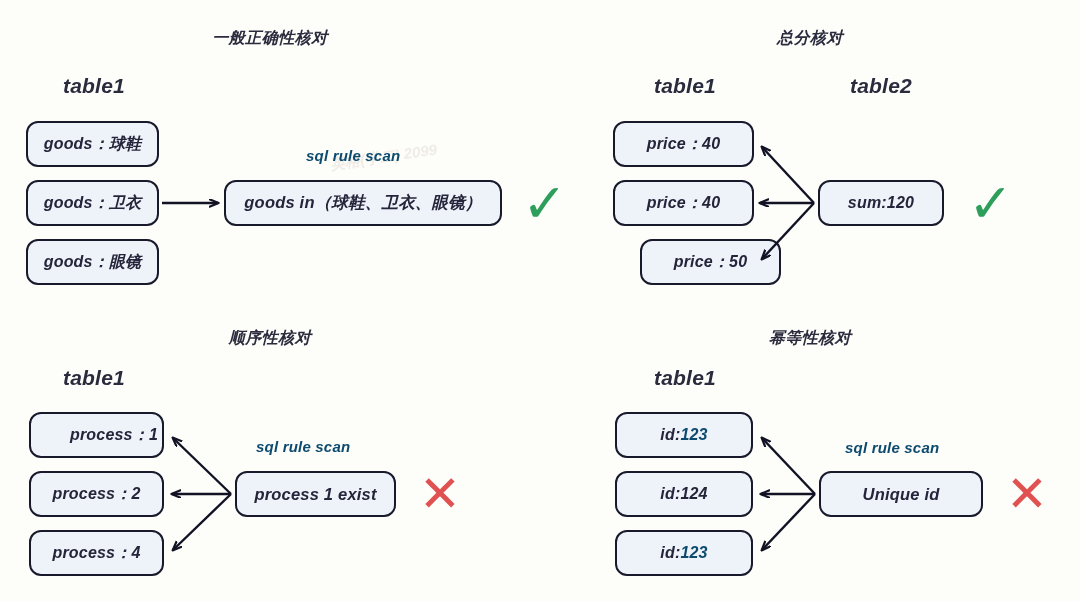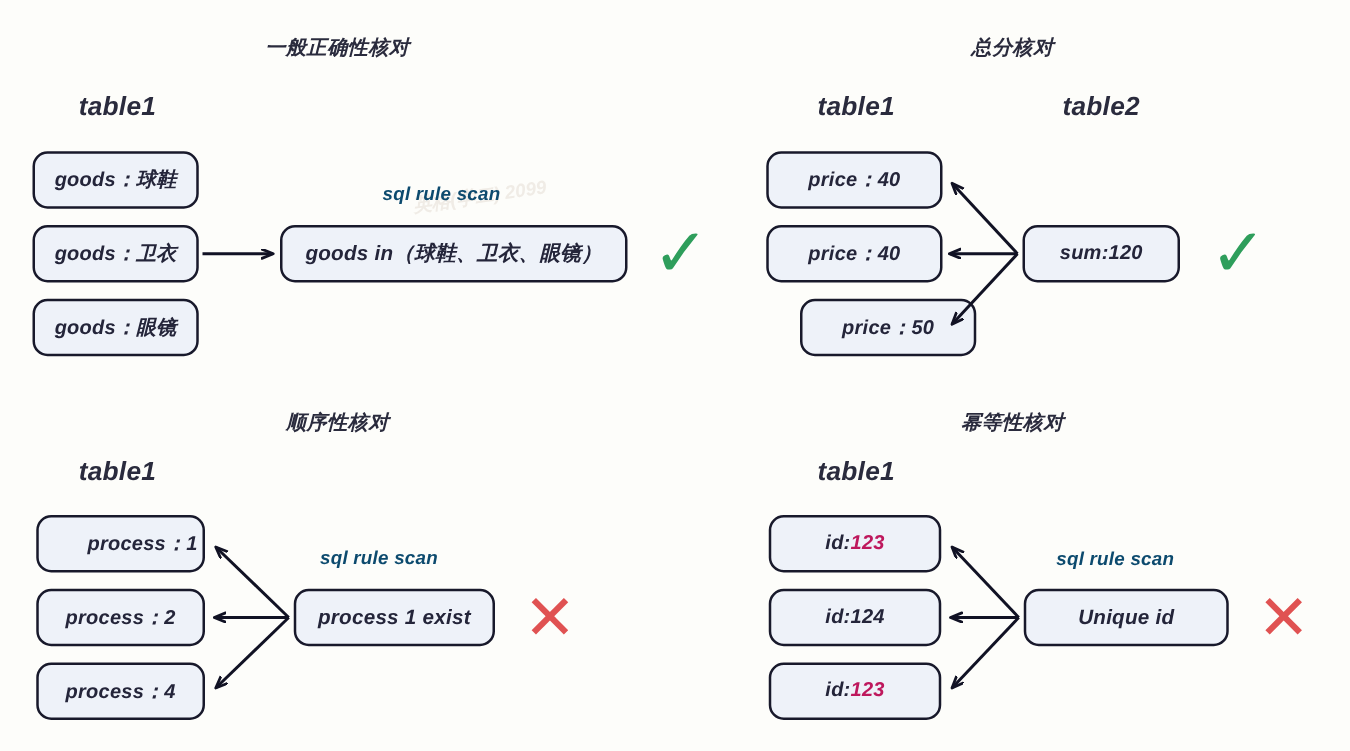--- a/index.html
+++ b/index.html
@@ -73,21 +73,21 @@
     align-items: center;
     justify-content: center;
     font-size: 16px;
     font-weight: bold;
     color: #24253a;
     white-space: nowrap;
     letter-spacing: 0.2px;
   }
   .box.wide { font-size: 16.5px; }
 
-  .red-num { color: #be185d; }
+  .red-num { color: #0c4a6e; }
 
   .verdict {
     position: absolute;
     line-height: 1;
   }
 
   svg.arrows {
     position: absolute;
     left: 0; top: 0;
     width: 540px;

